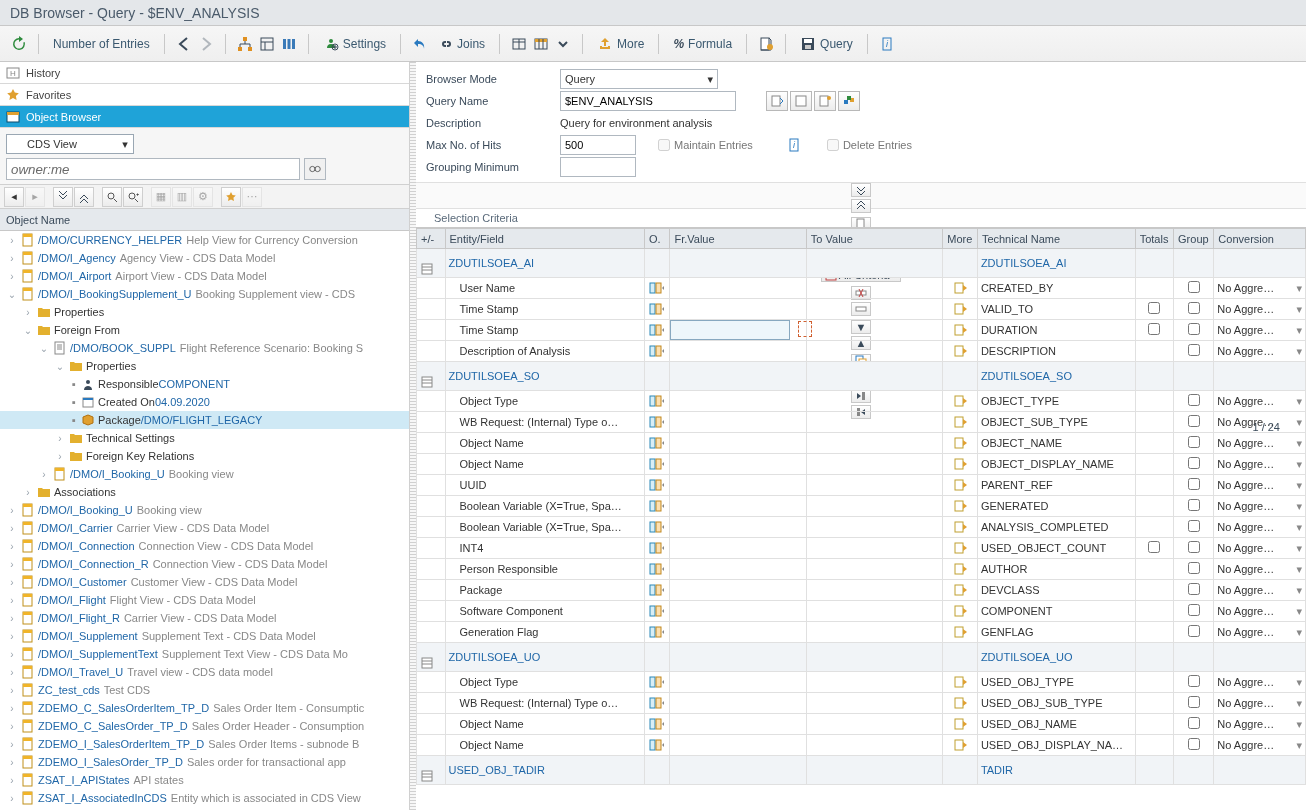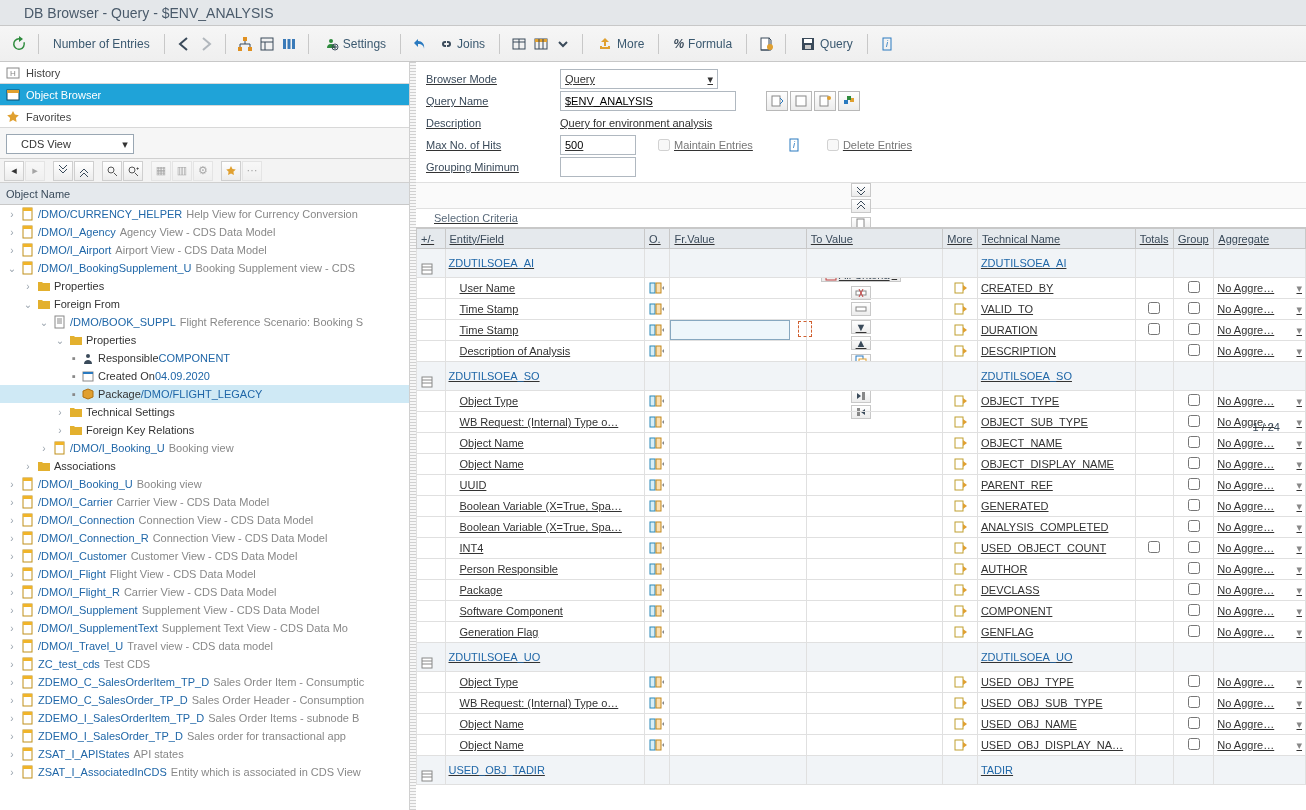--- a/index.html
+++ b/index.html
@@ -1,41 +1,41 @@
 <!DOCTYPE html>
 <html><head>
 <meta charset="utf-8">
 <style>
 *{box-sizing:border-box;margin:0;padding:0;font-family:Arial,Helvetica,sans-serif;}
 body{font-size:11px;background:#f7f7f7;color:#333;overflow:hidden;width:1306px;height:810px;}
 
 
-.titlebar{height:26px;background:#e4e7ea;border-bottom:1px solid #c8c8c8;display:flex;align-items:center;padding:0 24px;font-size:14px;color:#4a5a6a;}
+.titlebar{height:26px;background:#e4e7ea;border-bottom:1px solid #c8c8c8;display:flex;align-items:center;padding:0 10px;font-size:14px;color:#4a5a6a;}
 
 
 .main-toolbar{height:36px;background:linear-gradient(#f6f6f6,#efefef);border-bottom:1px solid #c8c8c8;display:flex;align-items:center;padding:0 8px;color:#3a4a5a;}
 .main-toolbar .sep{width:1px;height:20px;background:#c8c8c8;margin:0 8px;}
 .tb-item{display:flex;align-items:center;gap:4px;padding:2px 6px;cursor:pointer;color:#3a586f;font-size:12px;}
 .tb-item svg,.tb-item span.icon{width:16px;height:16px;}
 .tb-btn{width:22px;height:20px;display:flex;align-items:center;justify-content:center;cursor:pointer;}
 .tb-btn svg{width:16px;height:16px;}
 
 
 .body{display:flex;height:calc(100% - 62px);}
 .left-pane{width:410px;flex:0 0 410px;border-right:1px solid #d0d0d0;display:flex;flex-direction:column;background:#fff;overflow:hidden;}
-.right-pane{flex:1;display:flex;flex-direction:column;overflow:hidden;background:#fff;text-decoration:underline;}
+.right-pane{flex:1;display:flex;flex-direction:column;overflow:hidden;background:#fff;}
 
 
 .nav-row{height:22px;border-bottom:1px solid #d8d8d8;display:flex;align-items:center;padding:0 6px;gap:6px;color:#444;cursor:pointer;background:#fff;}
 .nav-row.selected{background:#1fa3d8;color:#fff;}
 .nav-row .ic{width:14px;height:14px;display:flex;align-items:center;justify-content:center;}
 
 
 .cds-block{padding:6px 6px 4px 6px;border-bottom:1px solid #d0d0d0;background:#f6f6f6;}
-.cds-select{width:128px;height:20px;border:1px solid #9aa7b3;background:#fff;padding-left:14px;display:flex;align-items:center;justify-content:space-between;}
+.cds-select{width:128px;height:20px;border:1px solid #9aa7b3;background:#fff;padding-left:20px;display:flex;align-items:center;justify-content:space-between;}
 .cds-select .chev{width:16px;text-align:center;}
 .owner-row{display:flex;gap:4px;margin-top:4px;align-items:center;}
 .owner-input{width:294px;height:22px;border:1px solid #b0b8c0;background:#fff;padding:0 4px;font-style:italic;color:#6a6a6a;}
 .glasses{width:22px;height:22px;border:1px solid #b0b8c0;background:#f0f0f0;display:flex;align-items:center;justify-content:center;}
 
 
 .mini-tb{height:24px;background:#f3f3f3;border-bottom:1px solid #d0d0d0;display:flex;align-items:center;gap:1px;padding:0 4px;}
 .mini-tb .mbtn{width:20px;height:20px;border:1px solid #cfcfcf;background:linear-gradient(#fff,#ececec);display:flex;align-items:center;justify-content:center;}
 .mini-tb .mspacer{width:6px;}
 
@@ -240,42 +240,52 @@
   <div class="left-pane">
     <div class="nav-row">
       <span class="ic">
           <svg viewBox="0 0 14 14">
             <rect x="1" y="2" width="12" height="10" fill="#fff" stroke="#888"></rect>
             <text x="7" y="10" text-anchor="middle" font-size="8" fill="#888">H</text>
           </svg>
         </span>
       <span>History</span>
     </div>
+    <div class="nav-row">
+      <span class="ic">
+          <svg viewBox="0 0 14 14">
+            <path d="M7 1l1.8 3.6 4 .6-2.9 2.8.7 4L7 10l-3.6 1.9.7-4L1.2 5.2l4-.6z" fill="#e0a030"></path>
+          </svg>
+        </span>
+      <span>Favorites</span>
+    </div>
     <div class="nav-row selected">
       <span class="ic">
           <svg viewBox="0 0 14 14">
             <rect x="1" y="2" width="12" height="10" fill="#fff" stroke="#0a4a6a"></rect>
             <rect x="1" y="2" width="12" height="3" fill="#e0a030"></rect>
           </svg>
         </span>
       <span>Object Browser</span>
     </div>
-    <div class="nav-row">
-      <span class="ic">
-          <svg viewBox="0 0 14 14">
-            <path d="M7 1l1.8 3.6 4 .6-2.9 2.8.7 4L7 10l-3.6 1.9.7-4L1.2 5.2l4-.6z" fill="#e0a030"></path>
-          </svg>
-        </span>
-      <span>Favorites</span>
-    </div>
 
     <div class="cds-block">
       <div class="cds-select">
         <span>CDS View</span>
         <span class="chev">▾</span>
+      </div>
+      <div class="owner-row">
+        <input class="owner-input" value="owner:me" style="">
+        <div class="glasses">
+            <svg viewBox="0 0 16 16" width="14" height="14">
+              <circle cx="5" cy="8" r="3" fill="none" stroke="#555"></circle>
+              <circle cx="11" cy="8" r="3" fill="none" stroke="#555"></circle>
+              <line x1="8" y1="8" x2="8" y2="8" stroke="#555"></line>
+            </svg>
+          </div>
       </div>
     </div>
 
     <div class="mini-tb">
       <div class="mbtn">◂</div>
       <div class="mbtn" style="opacity:0.4">▸</div>
       <div class="mspacer"></div>
       <div class="mbtn">
           <svg width="12" height="12" viewBox="0 0 12 12">
             <path d="M2 4l4 4 4-4M2 0l4 4 4-4" stroke="#3a4a5a" fill="none"></path>
@@ -551,21 +561,21 @@
         </div>
         <div class="tree-row" style="padding-left: 6px;">
           <span class="caret">›</span>
           <span class="ic">
             <svg width="14" height="14" viewBox="0 0 14 14">
               <rect x="2" y="1" width="9" height="12" fill="#fff" stroke="#c0901a"></rect>
               <rect x="2" y="1" width="9" height="3" fill="#f0b429"></rect>
             </svg>
           </span>
           <span class="lnk">/DMO/I_Supplement</span>
-          <span class="desc">Supplement View - CDS Data Model</span>
+          <span class="desc">Supplement Text - CDS Data Model</span>
         </div>
         <div class="tree-row" style="padding-left: 6px;">
           <span class="caret">›</span>
           <span class="ic">
             <svg width="14" height="14" viewBox="0 0 14 14">
               <rect x="2" y="1" width="9" height="12" fill="#fff" stroke="#c0901a"></rect>
               <rect x="2" y="1" width="9" height="3" fill="#f0b429"></rect>
             </svg>
           </span>
           <span class="lnk">/DMO/I_SupplementText</span>
@@ -826,21 +836,21 @@
           <tr>
             <th class="col-pm">+/-</th>
             <th class="col-ef">Entity/Field</th>
             <th class="col-o">O.</th>
             <th class="col-fr">Fr.Value</th>
             <th class="col-to">To Value</th>
             <th class="col-more">More</th>
             <th class="col-tn">Technical Name</th>
             <th class="col-tot">Totals</th>
             <th class="col-grp">Group</th>
-            <th class="col-agg">Aggregate</th>
+            <th class="col-agg">Conversion</th>
           </tr>
         </thead>
         <tbody id="gridbody">
             <tr class="grp">
               <td><span style="margin-left:2px"><svg width="14" height="14" viewBox="0 0 14 14">
                     <rect x="2" y="2" width="10" height="10" fill="#fff" stroke="#888"></rect>
                     <line x1="2" y1="5" x2="12" y2="5" stroke="#888"></line>
                     <line x1="2" y1="8" x2="12" y2="8" stroke="#888"></line>
                   </svg></span></td>
               <td style="color:#2067a8">ZDUTILSOEA_AI</td>

